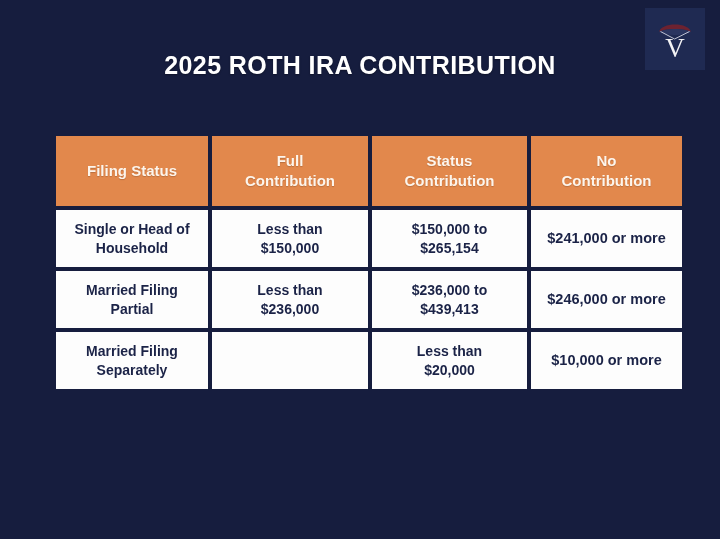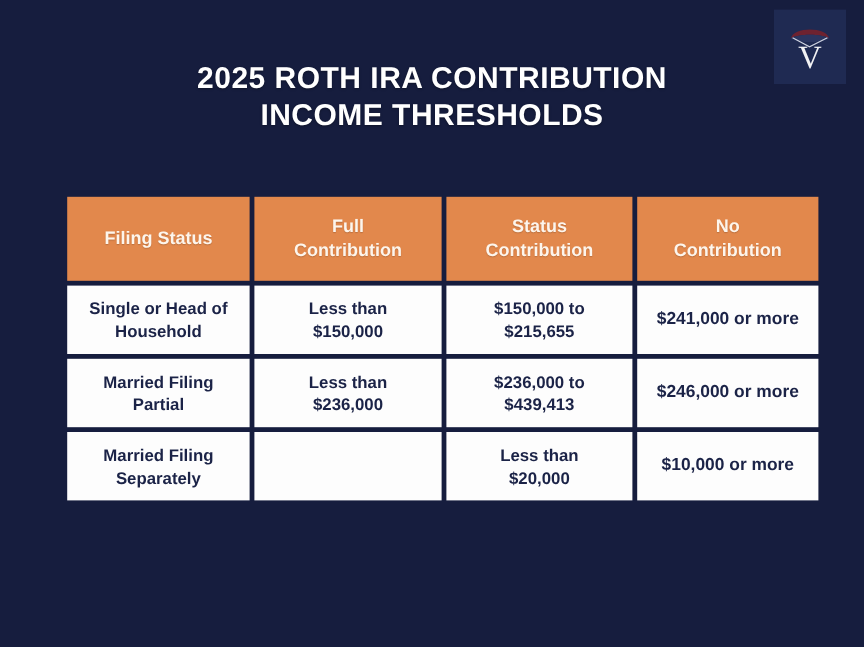--- a/index.html
+++ b/index.html
@@ -48,21 +48,21 @@
     letter-spacing: 0.4px;
     line-height: 31px;
     text-transform: uppercase;
     text-shadow: 0 1px 2px rgba(0,0,0,0.35);
   }
 
   
   .table-wrap {
     position: absolute;
     left: 52px;
-    top: 160px;
+    top: 132px;
     width: 614px;
   }
   table.threshold-table {
     width: 100%;
     border-collapse: separate;
     border-spacing: 4px;
     table-layout: fixed;
   }
   table.threshold-table col.c1 { width: 152px; }
   table.threshold-table col.c2 { width: 156px; }
@@ -103,21 +103,20 @@
   <svg width="46" height="48" viewBox="0 0 46 48" aria-hidden="true">
     <path d="M7 17 C9 7, 37 7, 39 17 C33 13, 13 13, 7 17 Z" fill="#6d2230"></path>
     <path d="M7 17 C13 13, 33 13, 39 17 C33 21, 13 21, 7 17 Z" fill="#2a3560"></path>
     <path d="M8.5 16.5 L22.6 24 L37.5 16.5" fill="none" stroke="#cfd3e0" stroke-width="0.9"></path>
     <text x="23" y="42" text-anchor="middle" font-family="'Liberation Serif', serif" font-size="27" fill="#f2f2f4">V</text>
   </svg>
 </div>
 
 <div class="title-block">
   <span class="title-line">2025 ROTH IRA CONTRIBUTION</span>
-  <span class="title-line">INCOME THRESHOLDS</span>
 </div>
 
 <div class="table-wrap">
   <table class="threshold-table">
     <colgroup>
       <col class="c1">
         <col class="c2">
         <col class="c3">
         <col class="c4">
     </colgroup>
@@ -146,21 +145,21 @@
         <td class="body-cell">
           <span>Single or Head of</span><br>
           <span>Household</span>
         </td>
         <td class="body-cell">
           <span>Less than</span><br>
           <span>$150,000</span>
         </td>
         <td class="body-cell">
           <span>$150,000 to</span><br>
-          <span>$215,655</span>
+          <span>$265,154</span>
         </td>
         <td class="body-cell single-line">
           <span>$241,000 or more</span>
         </td>
       </tr>
 
       <tr>
         <td class="body-cell">
           <span>Married Filing</span><br>
           <span>Partial</span>

